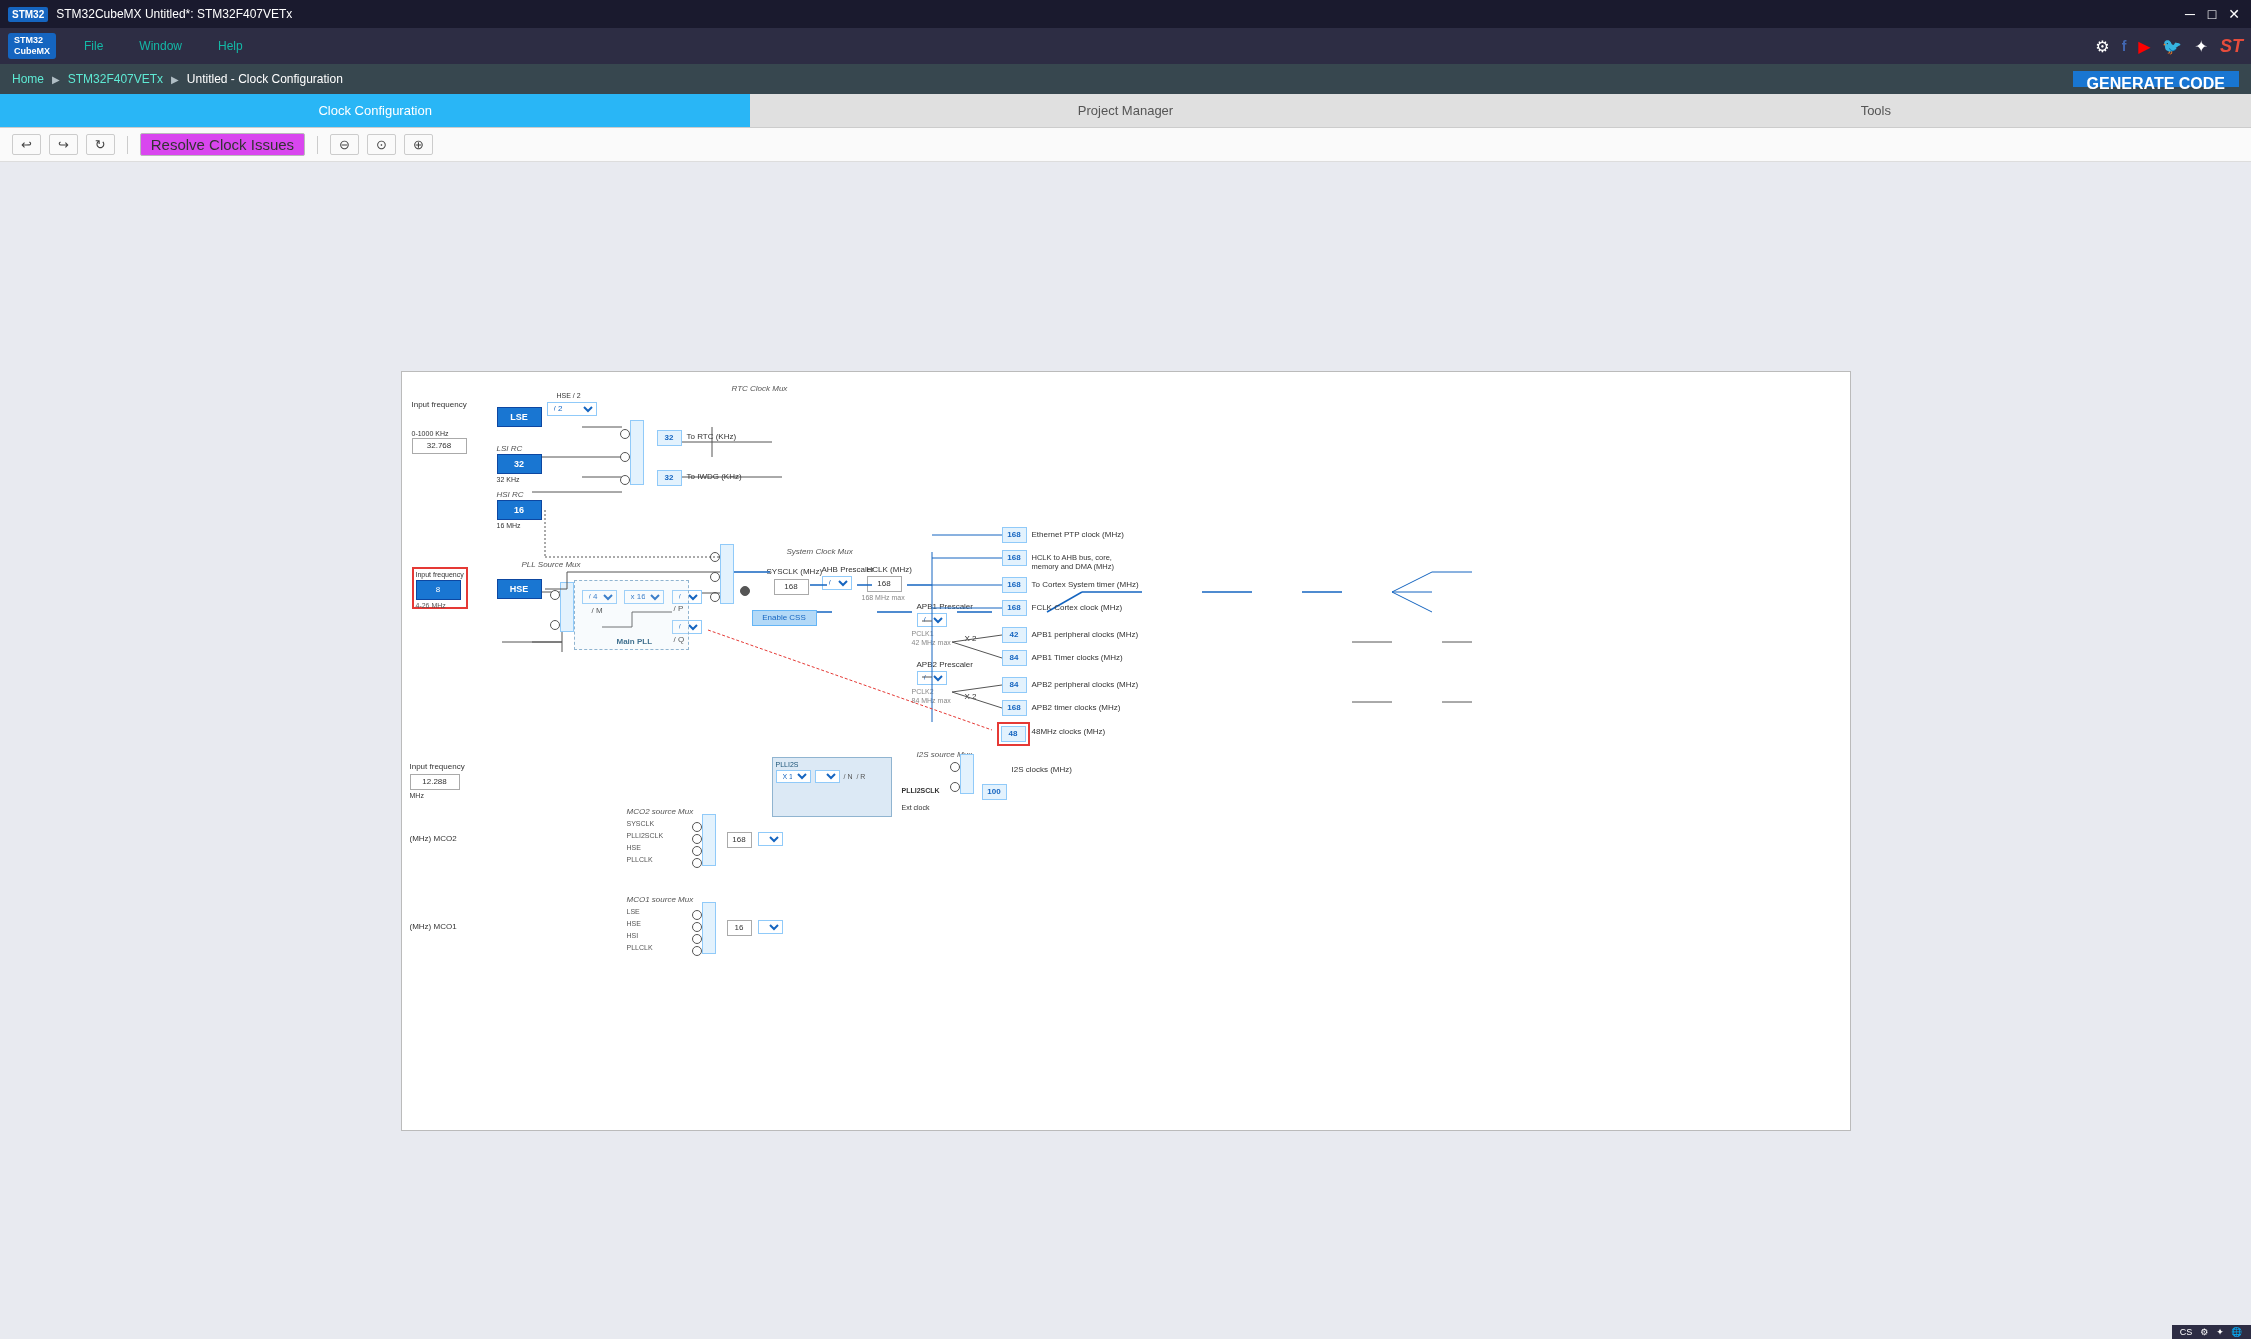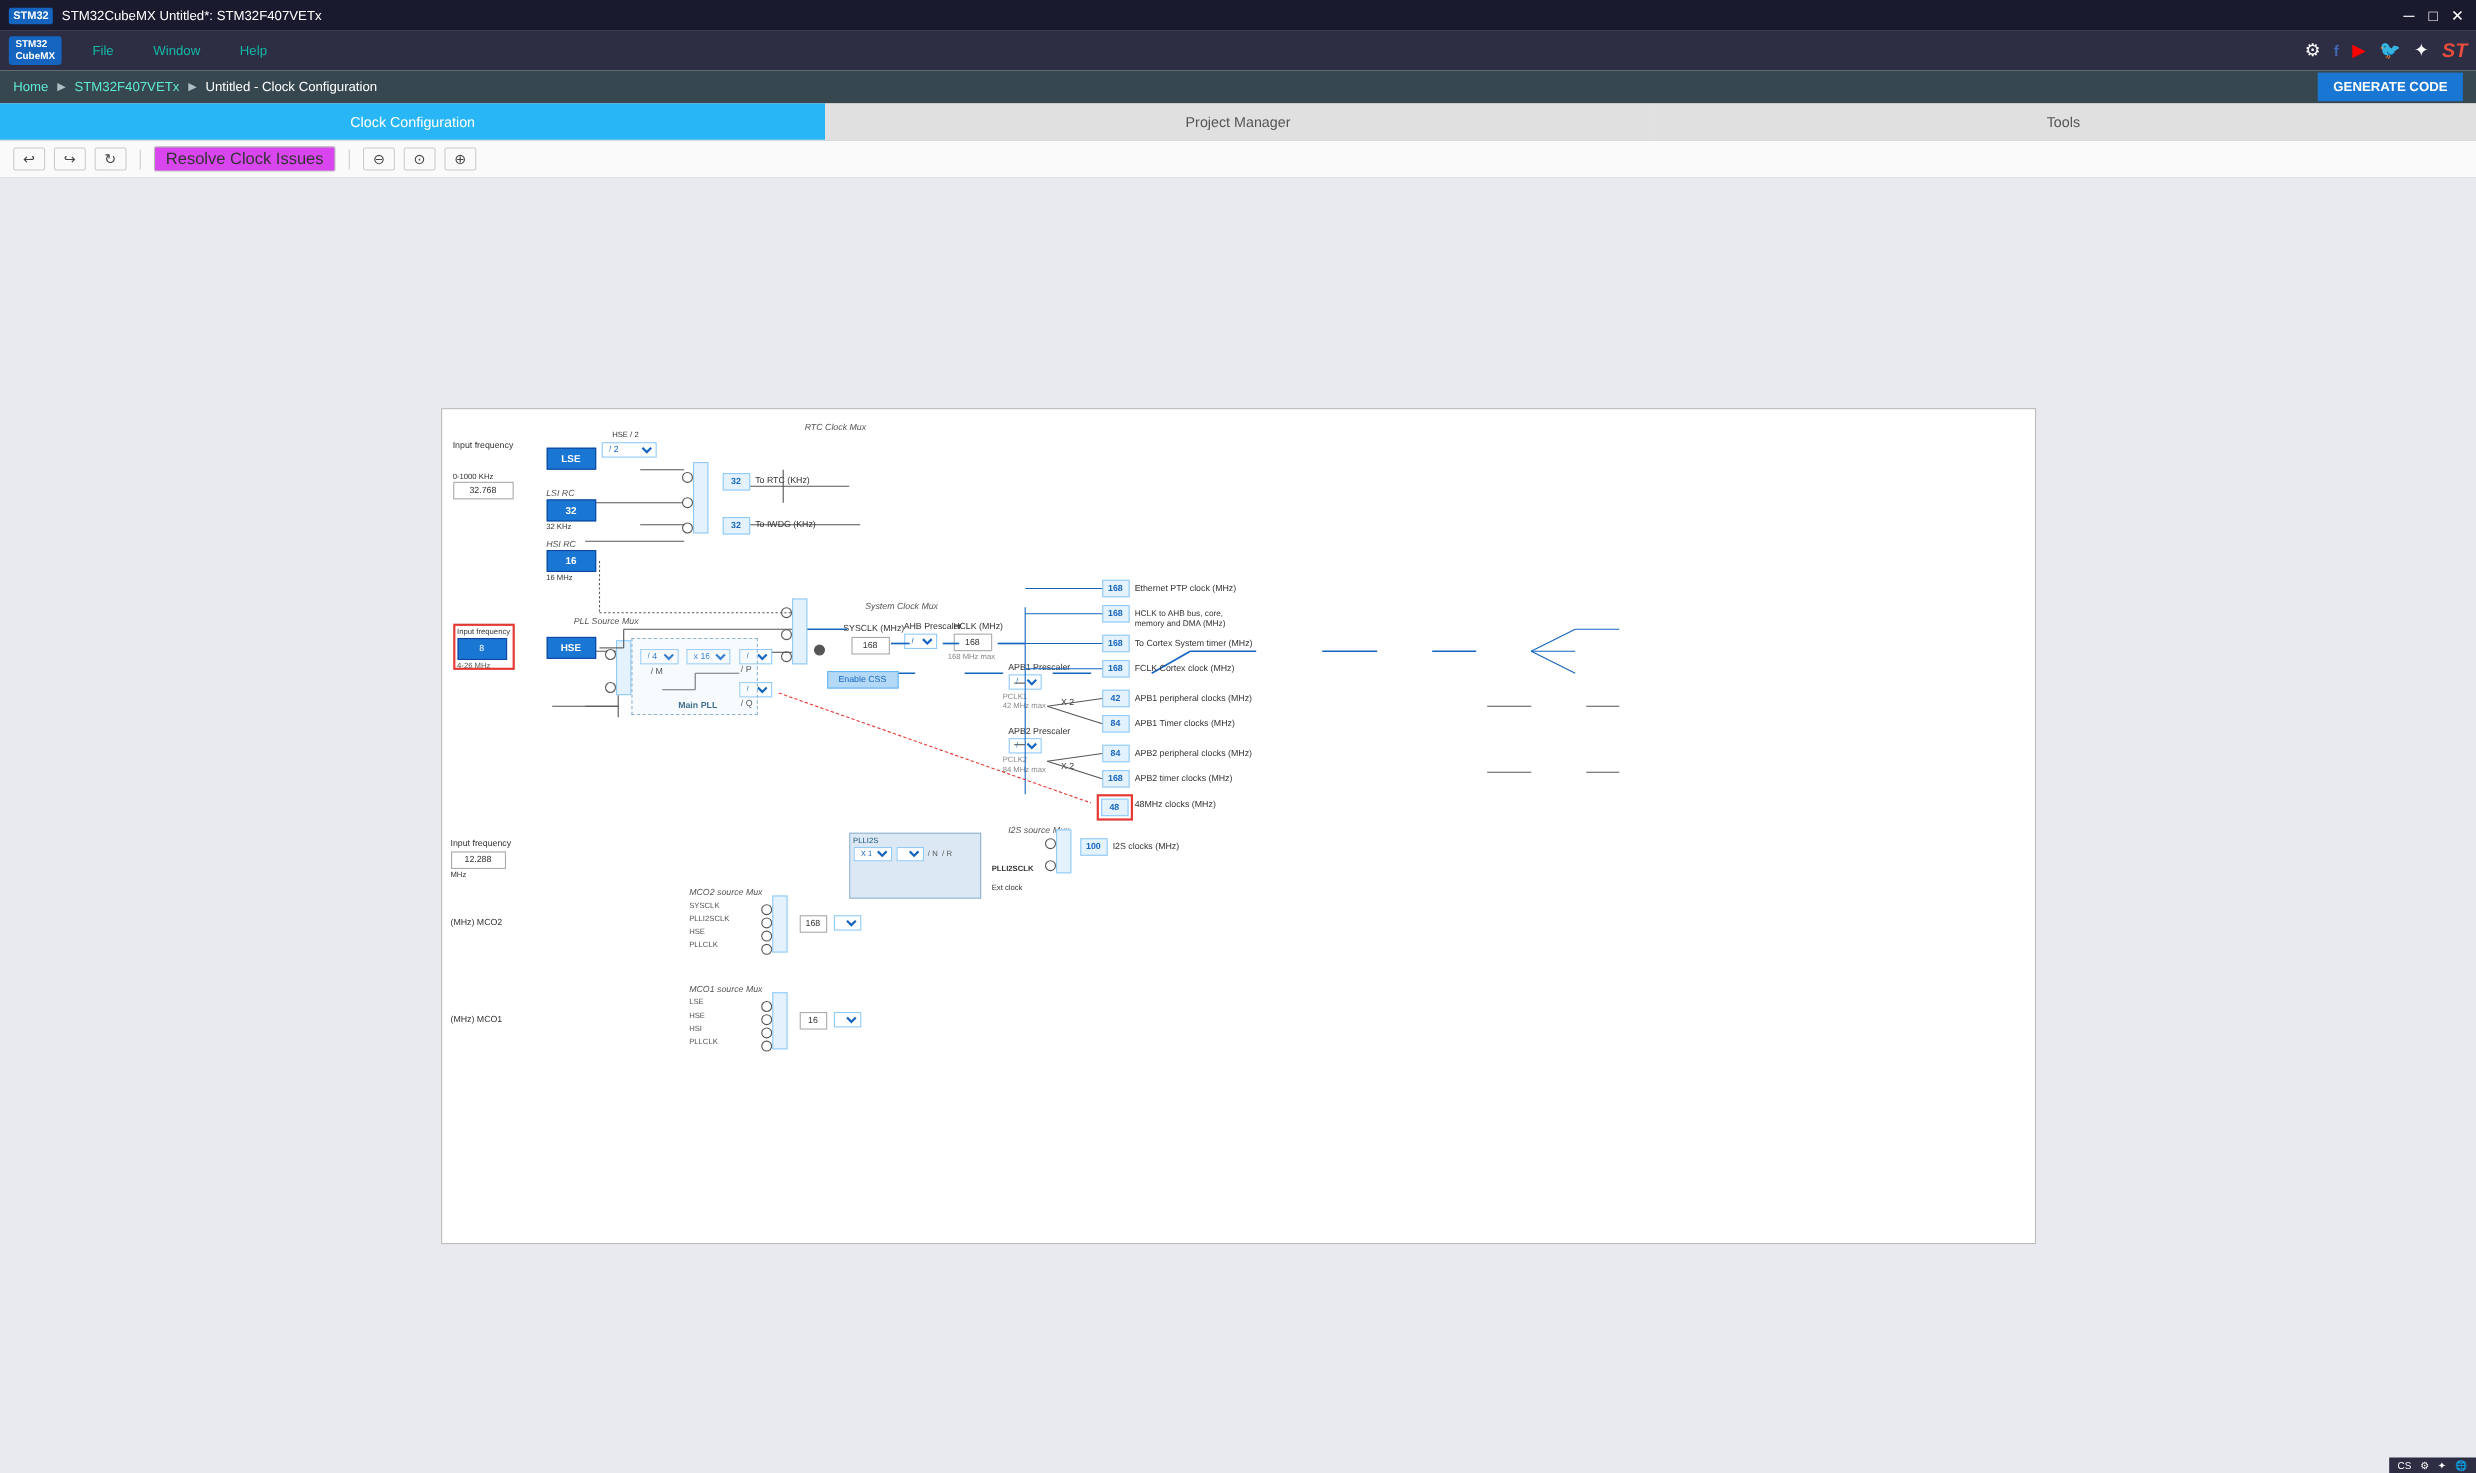--- a/index.html
+++ b/index.html
@@ -48,24 +48,24 @@
     }
     .breadcrumb-item { color: #5eead4; cursor: pointer; }
     .breadcrumb-sep { color: #b0bec5; font-size: 10px; }
     .breadcrumb-active { color: white; font-weight: 500; }
     .generate-btn {
       margin-left: auto;
       background: #1976d2;
       color: white;
       border: none;
       padding: 4px 14px;
-      font-size: 12px;
+      font-size: 16px;
       font-weight: bold;
       cursor: pointer;
-      height: 26px;
+      height: 16px;
     }
 
     
     .tab-bar {
       display: flex;
       height: 34px;
       border-bottom: 1px solid #ccc;
     }
     .tab {
       flex: 1;
@@ -556,21 +556,21 @@
 
     <div class="circle-node" style="left:548px; top:390px;"></div>
     <div class="circle-node" style="left:548px; top:410px;"></div>
 
     <div style="position:absolute; left:558px; top:382px; width:14px; height:40px; background:#e3f2fd; border:1px solid #90caf9;"></div>
 
     <div class="clk-label" style="left:500px; top:432px; font-size:7px;">
       <span>Ext clock</span>
     </div>
 
-    <div class="clk-output-val" style="left:580px; top:390px; width:25px; height:16px;">100</div>
+    <div class="clk-output-val" style="left:580px; top:412px; width:25px; height:16px;">100</div>
     <div class="clk-output-label" style="left:610px; top:393px;">I2S clocks (MHz)</div>
 
     <div class="clk-mux-label" style="left:225px; top:435px;">
       <span>MCO2 source Mux</span>
     </div>
 
     <div style="position:absolute; left:225px; top:448px; font-size:7px; color:#555;">SYSCLK</div>
     <div style="position:absolute; left:225px; top:460px; font-size:7px; color:#555;">PLLI2SCLK</div>
     <div style="position:absolute; left:225px; top:472px; font-size:7px; color:#555;">HSE</div>
     <div style="position:absolute; left:225px; top:484px; font-size:7px; color:#555;">PLLCLK</div>

